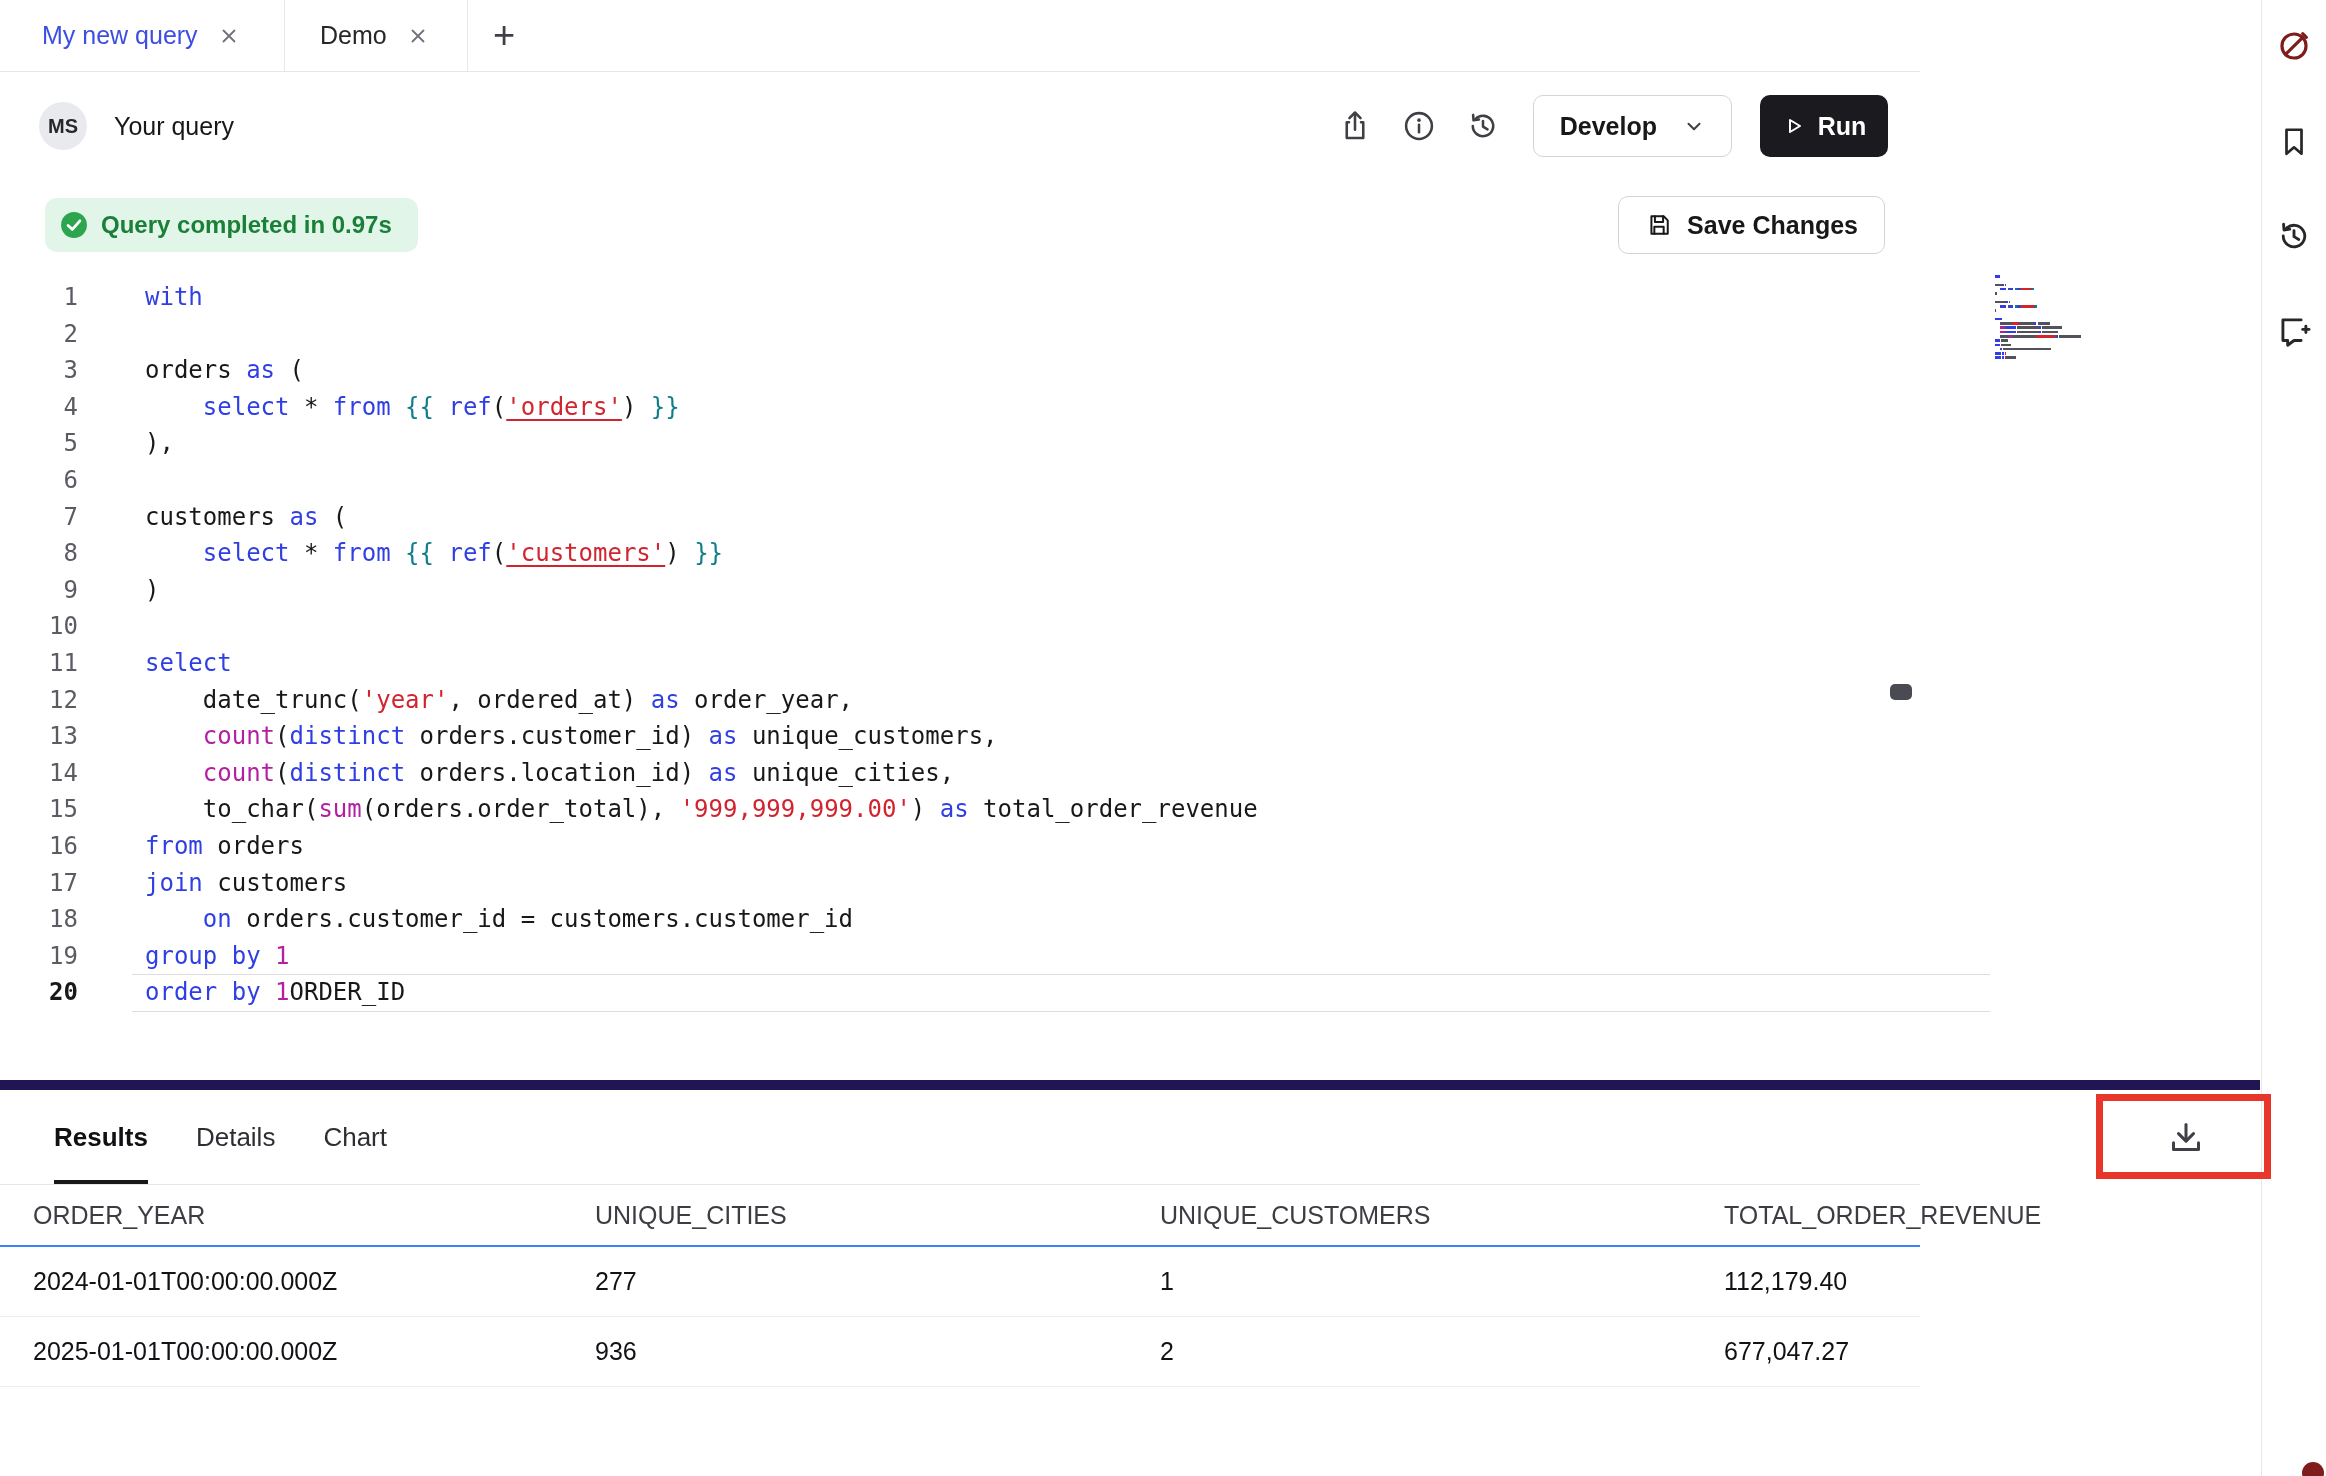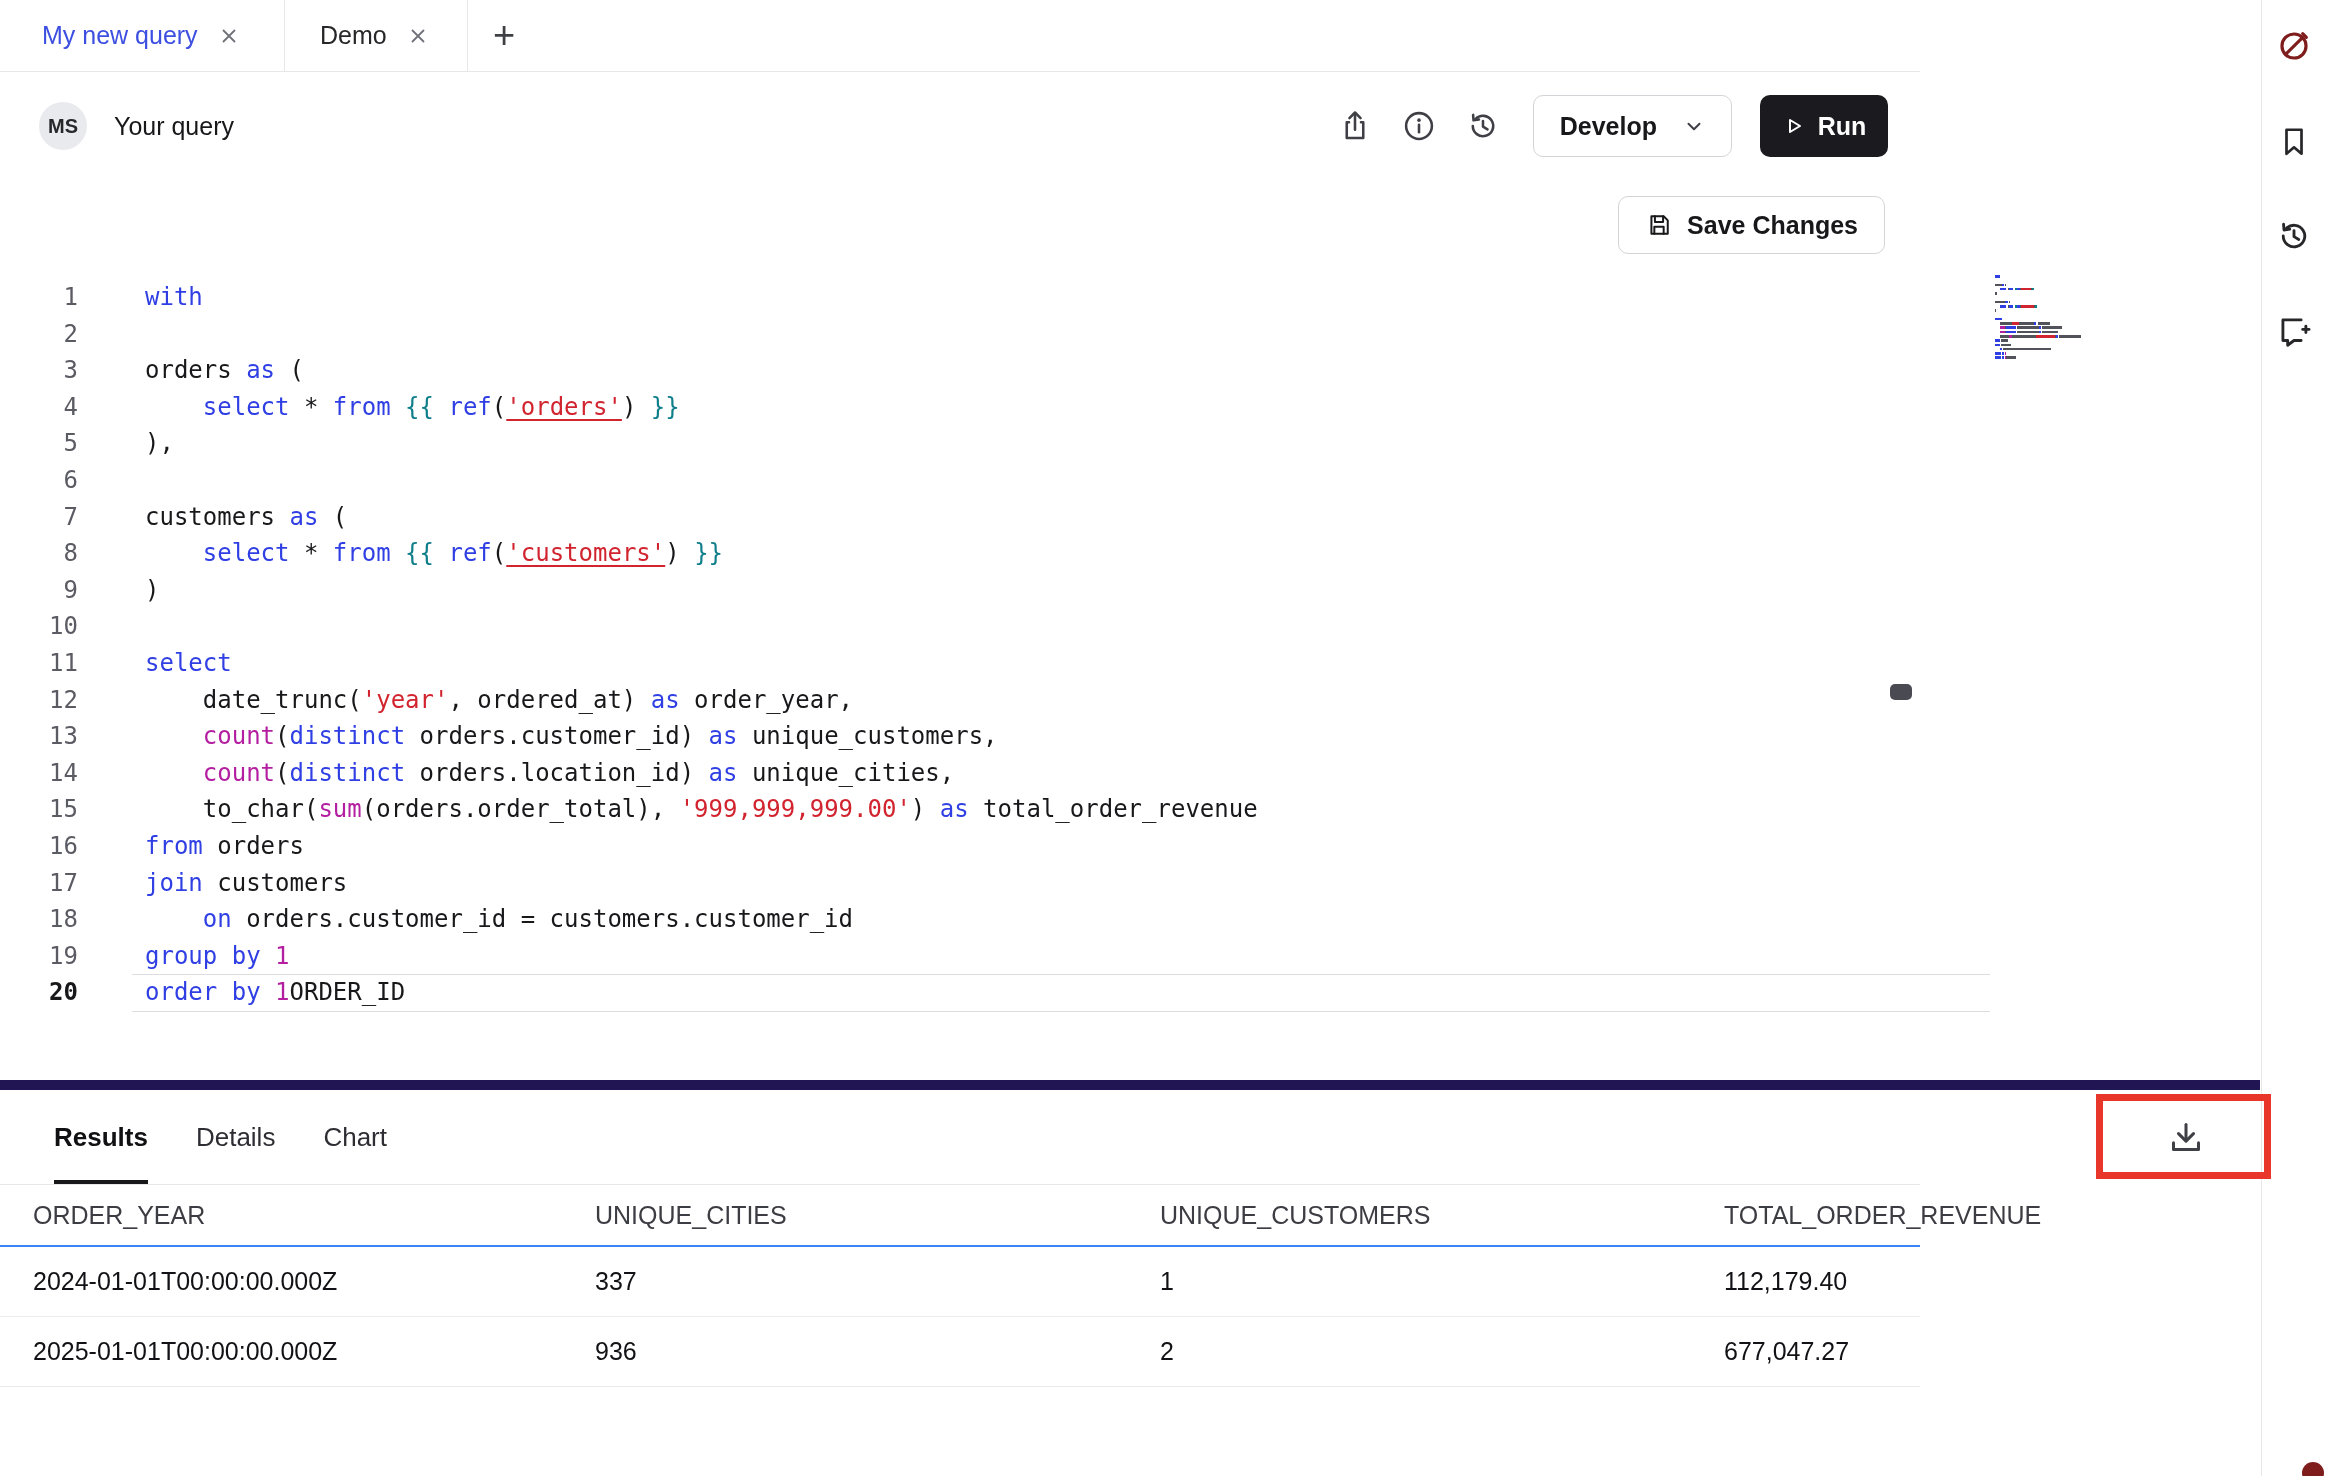--- a/index.html
+++ b/index.html
@@ -178,20 +178,29 @@
       <span>
         <svg width="24" height="24" viewBox="0 0 24 24" fill="none" stroke="#ffffff" stroke-width="2" stroke-linejoin="round">
             <path d="M8 6l10 6-10 6z"></path>
           </svg>
       </span>
       <span>Run</span>
     </button>
   </div>
 
   <div class="status-row">
+    <div class="status-pill">
+      <span>
+        <svg width="28" height="28" viewBox="0 0 26 26">
+            <circle cx="13" cy="13" r="12" fill="#2da44e"></circle>
+            <path d="M7.5 13.5l4 3.6 7-8" fill="none" stroke="#fff" stroke-width="2.6" stroke-linecap="round" stroke-linejoin="round"></path>
+          </svg>
+      </span>
+      <span>Query completed in 0.97s</span>
+    </div>
     <div class="status-spacer"></div>
     <button class="btn save-btn">
       <span>
         <svg width="28" height="28" viewBox="0 0 24 24" fill="none" stroke="#18181b" stroke-width="1.7" stroke-linecap="round" stroke-linejoin="round">
           <path d="M5.5 4.5H16l3.5 3.5v11.5h-14z"></path>
             <path d="M8.5 4.5v5h7v-5"></path>
             <path d="M8 19.5v-6h8v6"></path>
         </svg>
       </span>
       <span>Save Changes</span>
@@ -376,21 +385,21 @@
     </div>
     <div class="thead">
       <div class="th">ORDER_YEAR</div>
       <div class="th">UNIQUE_CITIES</div>
       <div class="th">UNIQUE_CUSTOMERS</div>
       <div class="th">TOTAL_ORDER_REVENUE</div>
     </div>
     <div>
         <div class="trow">
           <div class="td">2024-01-01T00:00:00.000Z</div>
-          <div class="td">337</div>
+          <div class="td">277</div>
           <div class="td">1</div>
           <div class="td">112,179.40</div>
         </div>
         <div class="trow">
           <div class="td">2025-01-01T00:00:00.000Z</div>
           <div class="td">936</div>
           <div class="td">2</div>
           <div class="td">677,047.27</div>
         </div>
       </div>

